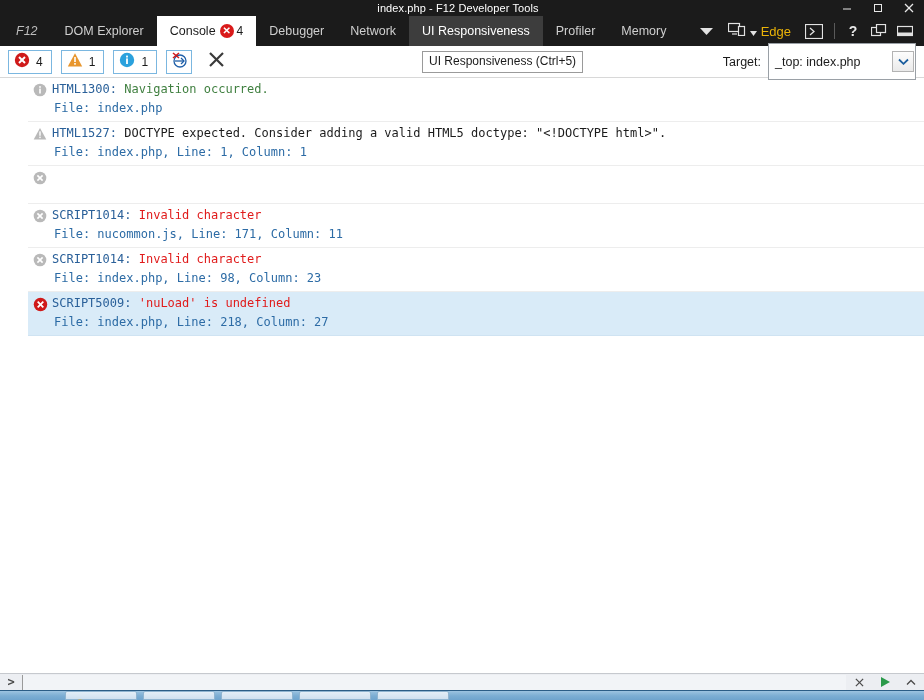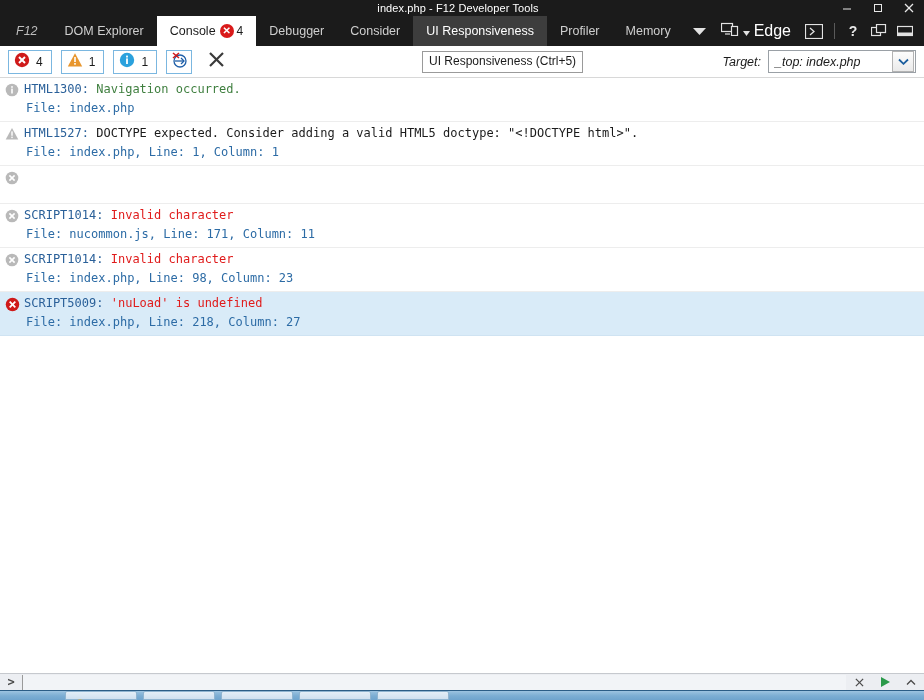--- a/index.html
+++ b/index.html
@@ -74,21 +74,21 @@
   .tb-icon {
     width: 30px; height: 30px;
     display: flex; align-items: center; justify-content: center;
     color: #e2e2e2;
   }
   .tb-icon.wide { width: 26px; }
   .edge-group {
     display: flex; align-items: center; gap: 4px;
     padding: 0 8px 0 6px; height: 30px; color: #e2e2e2;
   }
-  .edge-label { font-size: 16px; color: #ffffff; text-align: right; }
+  .edge-label { font-size: 13px; color: #eab308; text-align: right; }
   .tb-sep {
     width: 1px; height: 16px; background: #5a5a5a; margin: 0 5px;
   }
 
   
   .toolbar {
     height: 32px; flex: 0 0 32px;
     background: #ffffff;
     border-bottom: 1px solid #d8d8d8;
     display: flex; align-items: center;
@@ -121,25 +121,25 @@
     left: 422px; top: 5px;
     background: #ffffff;
     border: 1px solid #9a9a9a;
     font-size: 12px; color: #1b1b1b;
     padding: 3px 6px 4px;
     white-space: nowrap;
     line-height: 1.1;
   }
 
   .target-group {
-    margin-left: auto; display: flex; align-items: center; gap: 7px; font-style: italic;
+    margin-left: auto; display: flex; align-items: center; gap: 7px;
   }
   .target-label { font-size: 12.5px; color: #1b1b1b; }
   .target-select {
-    width: 148px; height: 23px;
+    width: 148px; height: 37px;
     border: 1px solid #9aa0a6; background: #ffffff;
     display: flex; align-items: center;
     font-size: 12.5px; color: #1b1b1b;
   }
   .target-value { padding: 0 6px; flex: 1; white-space: nowrap; }
   .target-arrow {
     width: 22px; height: 21px; margin: 0 1px 0 0;
     border: 1px solid #b3b3b3;
     background: linear-gradient(#fdfdfd, #eaeaea);
     display: flex; align-items: center; justify-content: center;
@@ -151,20 +151,21 @@
     background: #ffffff;
     overflow: hidden;
     font-family: "DejaVu Sans Mono", "Liberation Mono", monospace;
     font-size: 12px;
   }
   .msg {
     border-bottom: 1px solid #ededed;
     display: flex; align-items: flex-start;
     padding: 2px 0 3px 0;
     min-height: 38px;
+    margin-left: 28px;
   }
   .msg.selected { background: #d9ebf8; border-bottom-color: #cfe3f2; }
   .msg-icon {
     width: 24px; flex: 0 0 24px;
     display: flex; justify-content: center; padding-top: 3px;
   }
   .msg-body { flex: 1 1 auto; padding-right: 8px; }
   .msg-line1 { line-height: 19px; white-space: nowrap; }
   .msg-line2 {
     line-height: 19px; white-space: nowrap;
@@ -263,21 +264,21 @@
       <span>Console</span>
       <span class="tab-badge">
         <span class="badge-dot">✕</span>
         <span class="badge-count">4</span>
       </span>
     </div>
     <div class="tab">
       <span>Debugger</span>
     </div>
     <div class="tab">
-      <span>Consider</span>
+      <span>Network</span>
     </div>
     <div class="tab hover">
       <span>UI Responsiveness</span>
     </div>
     <div class="tab">
       <span>Profiler</span>
     </div>
     <div class="tab">
       <span>Memory</span>
     </div>

